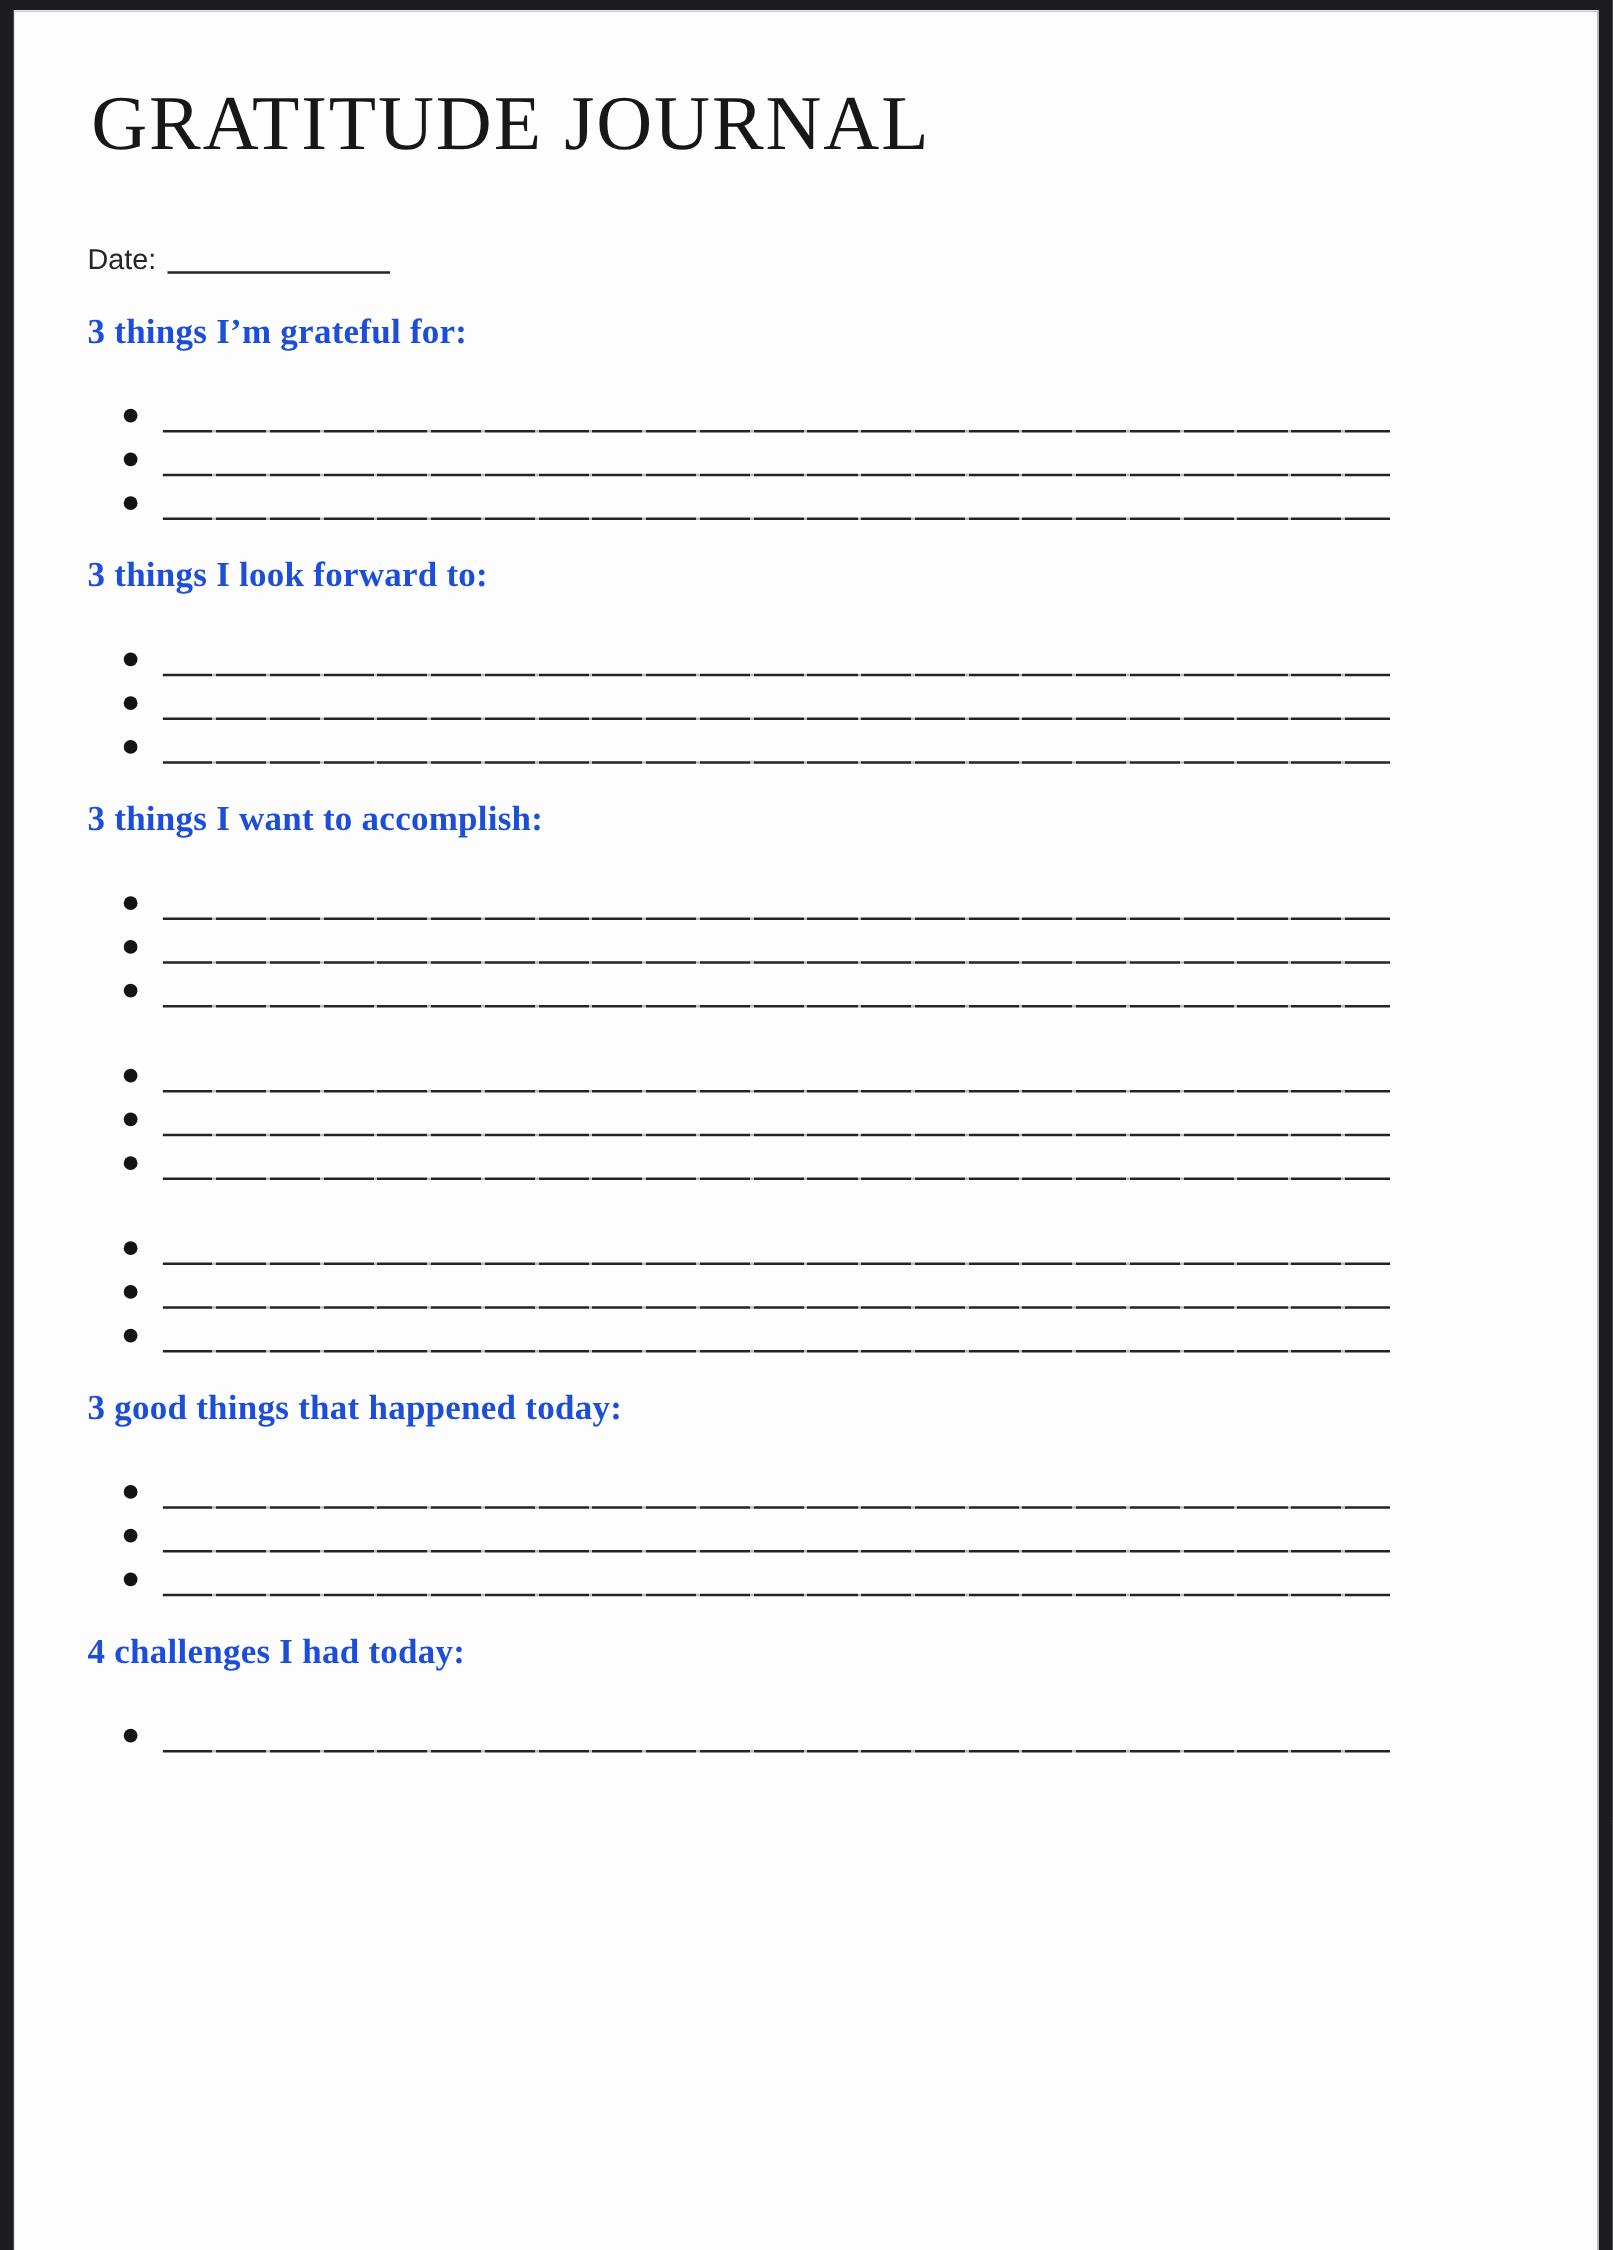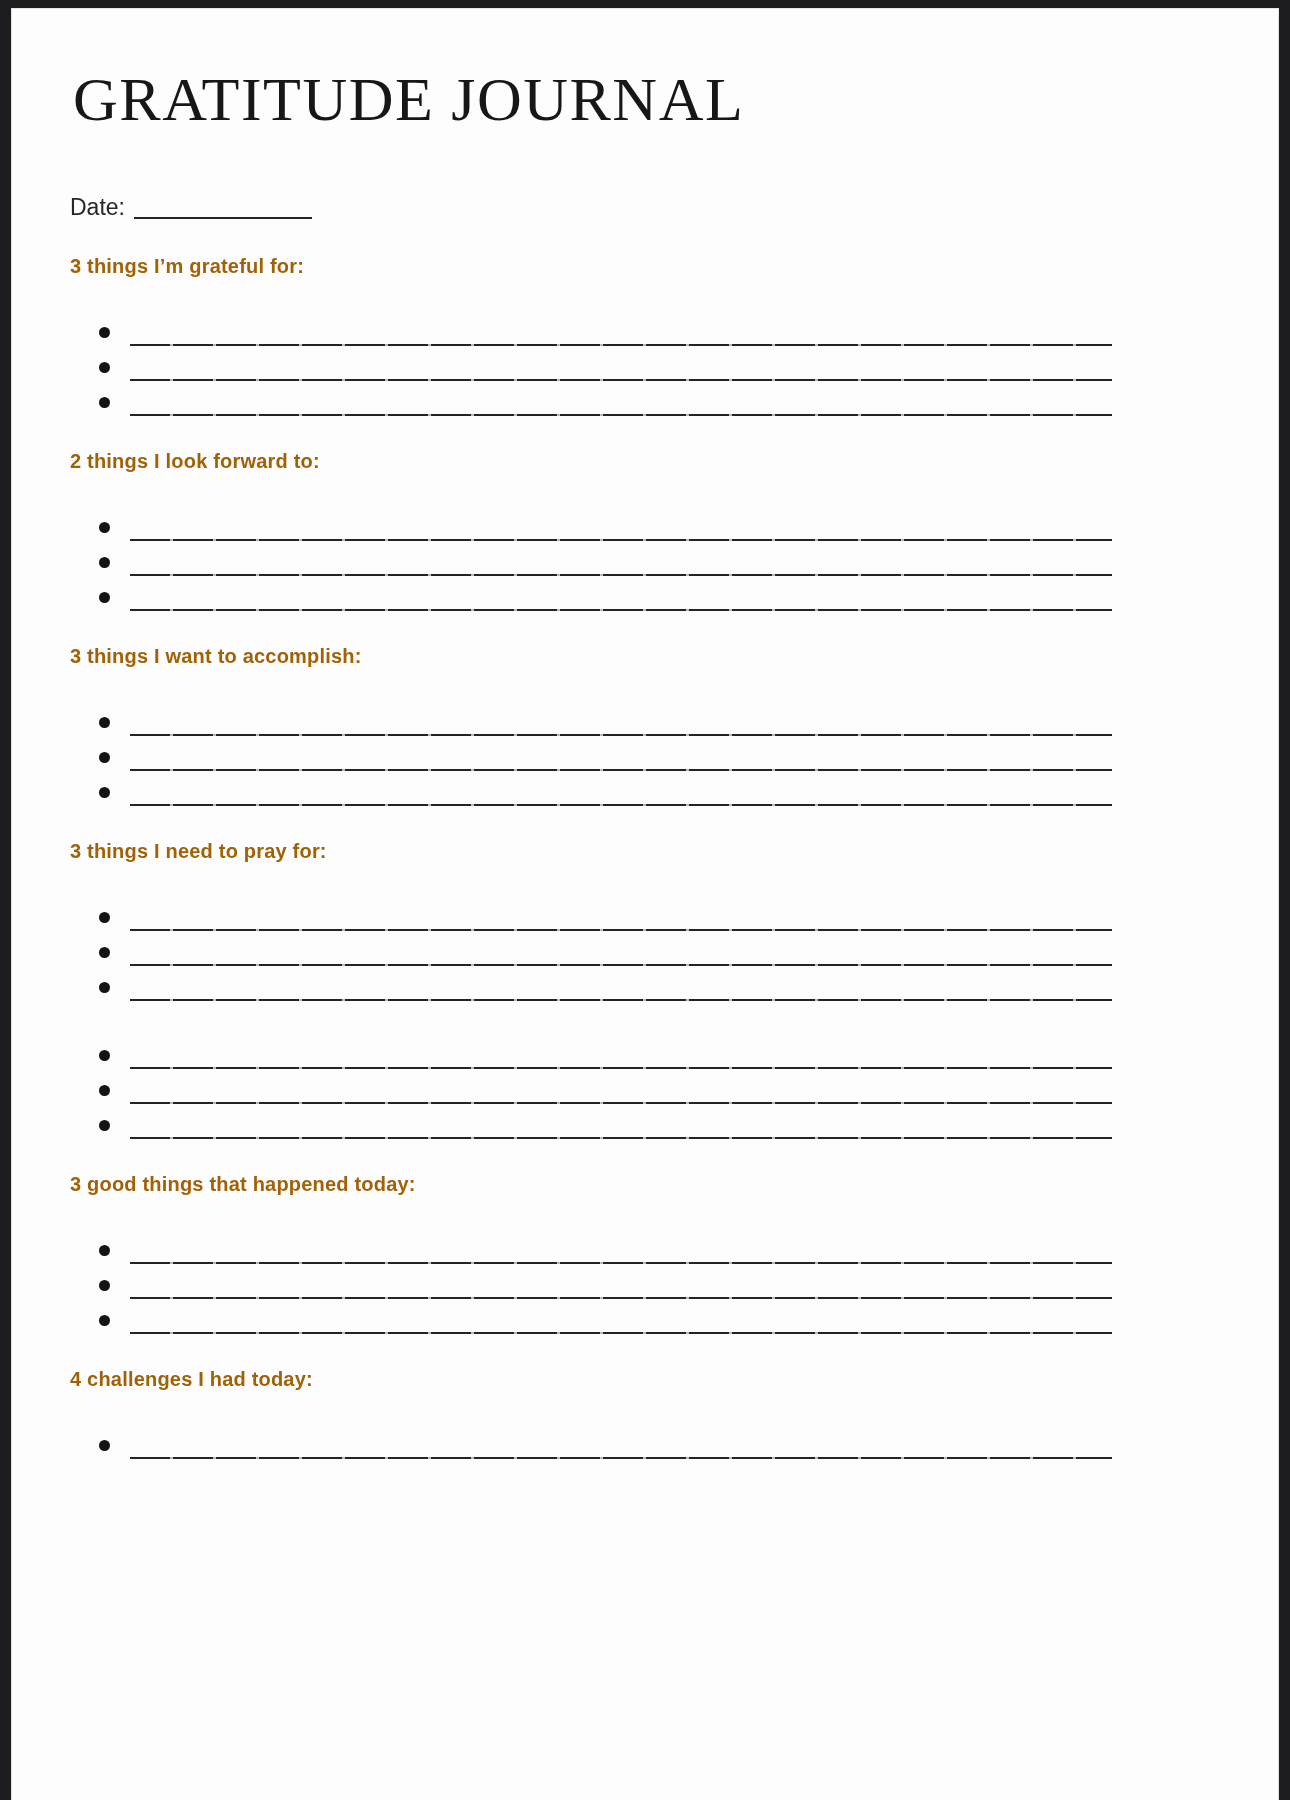--- a/index.html
+++ b/index.html
@@ -47,25 +47,26 @@
     display:inline-block;
     width:178px;height:0;
     border-bottom:2.5px solid var(--line);
     margin-left:9px;
     margin-bottom:4px;
   }
   #sections{margin-top:5px;}
   .section{margin-top:29px;}
   .section-header{
     margin:0;
-    font-size:20px;
+    font-size:28px;
     line-height:28px;
     font-weight:700;
     letter-spacing:0.2px;
-    color:#a16207;
+    color:#1d4ed8;
+    font-family:Liberation Serif, serif;
   }
   .rows{margin-top:33px;}
   .row{
     display:flex;
     align-items:flex-end;
     height:35px;
     padding-left:29px;
   }
   .bullet{
     width:11px;height:11px;
@@ -111,21 +112,21 @@
               <span class="bullet"></span>
               <span class="write-line"></span>
             </div>
             <div class="row">
               <span class="bullet"></span>
               <span class="write-line"></span>
             </div>
           </div>
         </section>
         <section class="section">
-          <h2 class="section-header">2 things I look forward to:</h2>
+          <h2 class="section-header">3 things I look forward to:</h2>
           <div class="rows">
             <div class="row">
               <span class="bullet"></span>
               <span class="write-line"></span>
             </div>
             <div class="row">
               <span class="bullet"></span>
               <span class="write-line"></span>
             </div>
             <div class="row">
@@ -145,21 +146,20 @@
               <span class="bullet"></span>
               <span class="write-line"></span>
             </div>
             <div class="row">
               <span class="bullet"></span>
               <span class="write-line"></span>
             </div>
           </div>
         </section>
         <section class="section">
-          <h2 class="section-header">3 things I need to pray for:</h2>
           <div class="rows">
             <div class="row">
               <span class="bullet"></span>
               <span class="write-line"></span>
             </div>
             <div class="row">
               <span class="bullet"></span>
               <span class="write-line"></span>
             </div>
             <div class="row">

